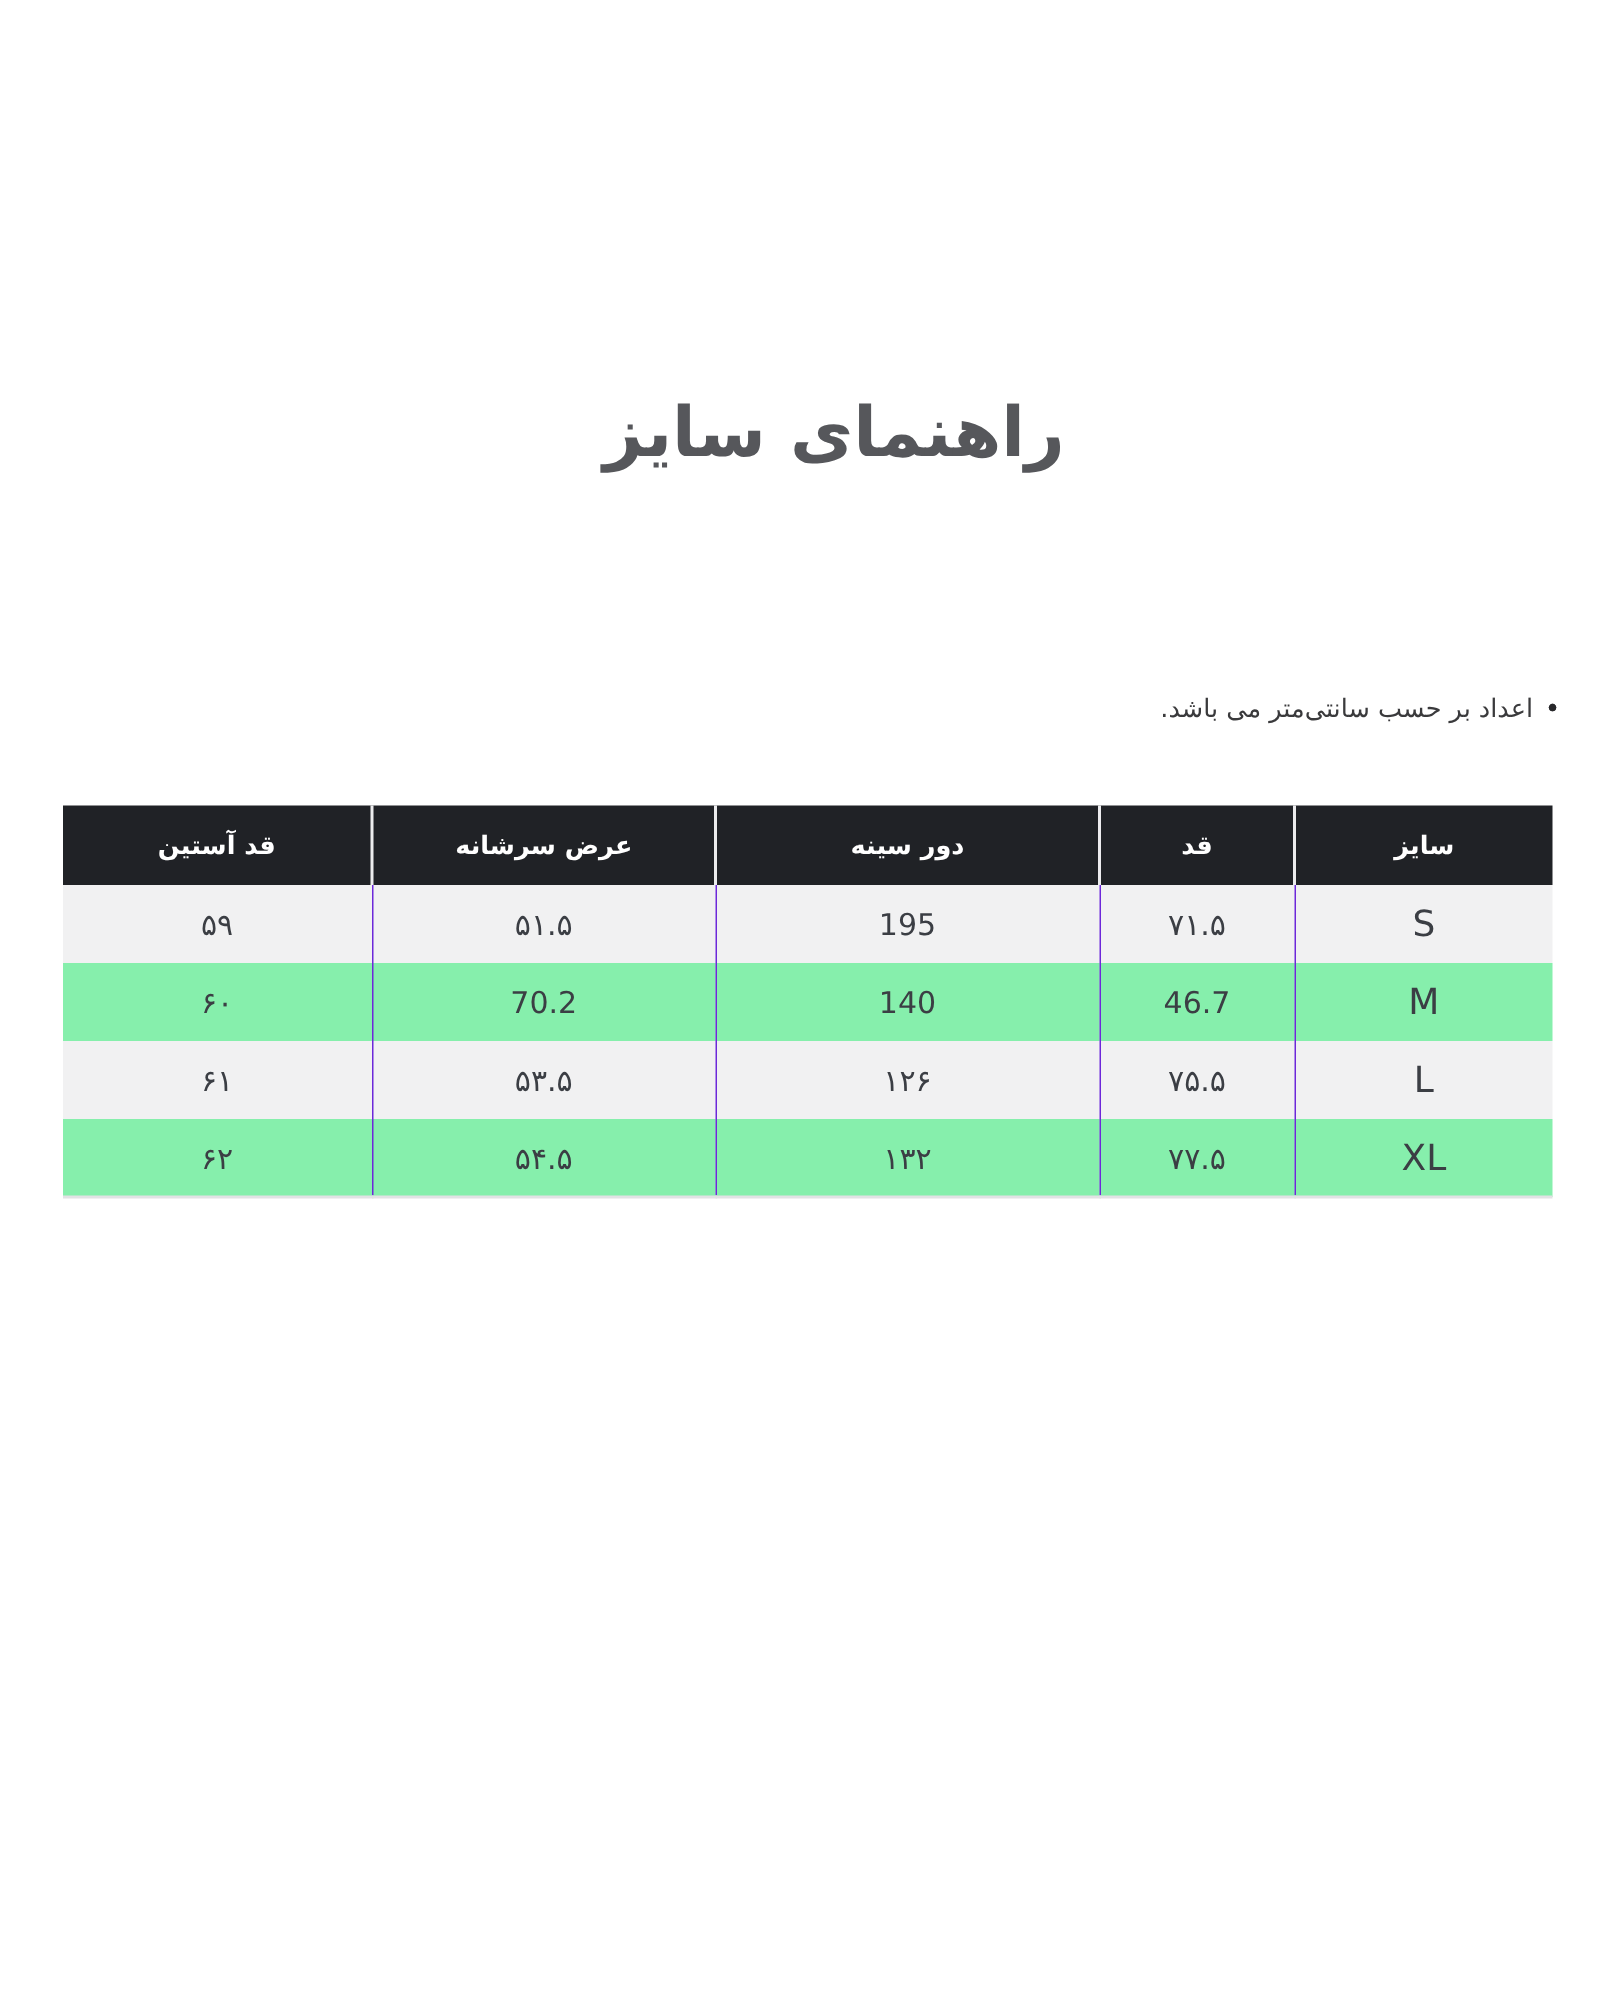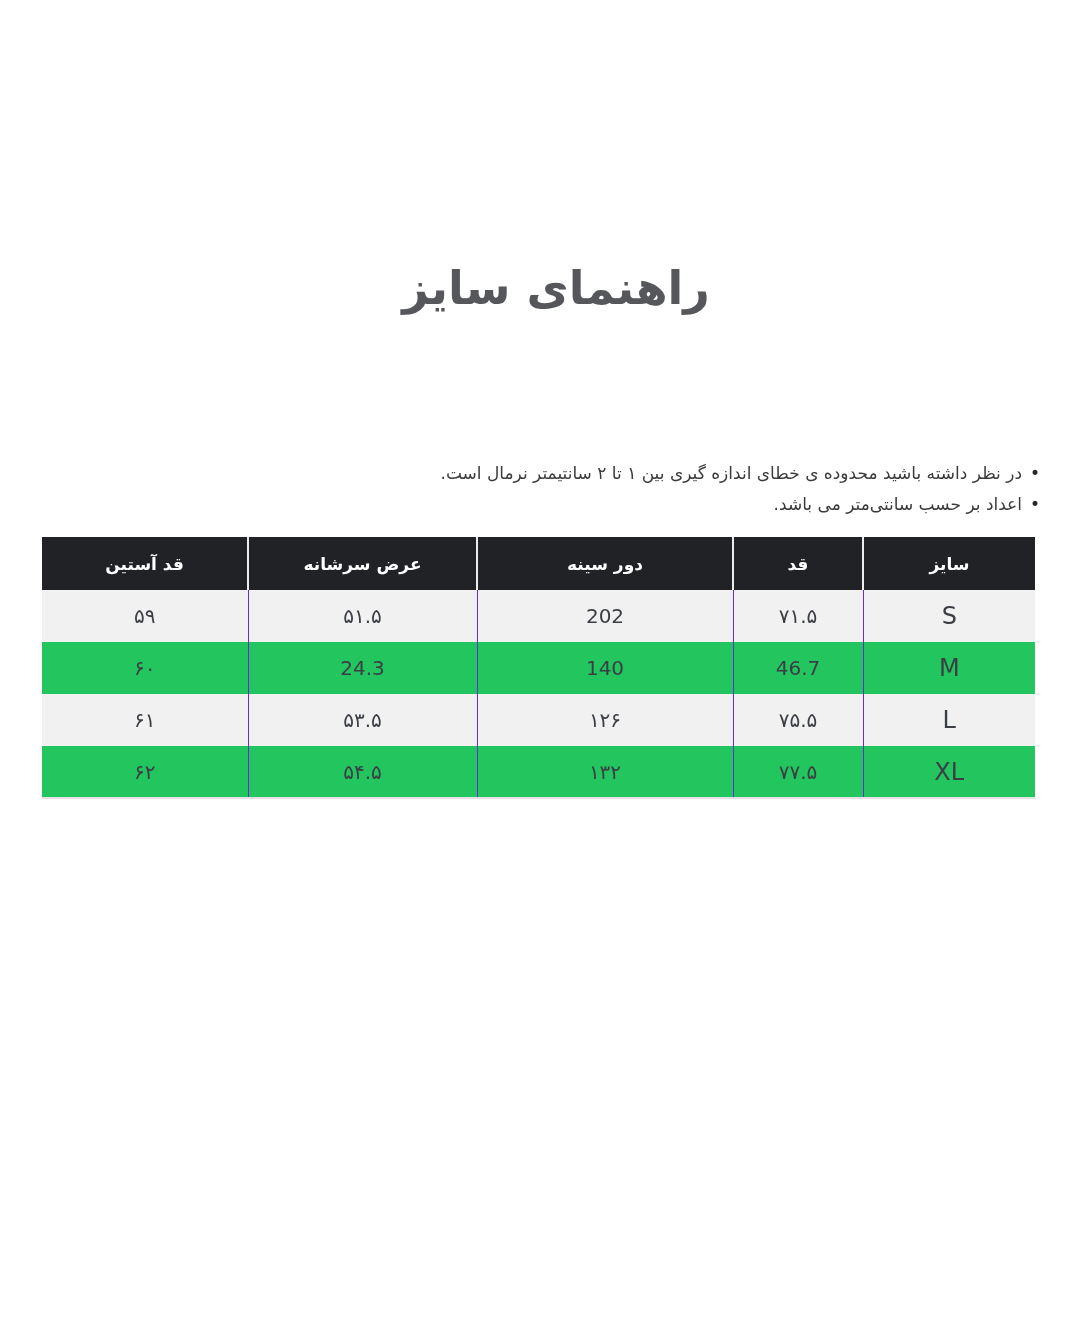--- a/index.html
+++ b/index.html
@@ -80,40 +80,39 @@
     padding: 0 6px;
   }
   .size-table th + th { border-right: 2px solid #ececee; }
 
   .size-table td {
     height: 52px;
     text-align: center;
     vertical-align: middle;
     color: #3b3e44;
     font-size: 20px;
-    background: #22c55e;
+    background: #86efac;
     padding: 0 6px;
   }
   .size-table td + td { border-right: 1px solid #6d28d9; }
   .size-table tbody tr:nth-child(odd) td { background: #f1f1f2; }
 
   .size-table td.size-cell {
     font-size: 24px;
     color: #3b3e44;
   }
 </style>
 </head>
 <body>
 
 <h1 class="page-title">راهنمای سایز</h1>
 
 <ul class="notes">
   <li>
     <span class="bullet-dot">•</span>
-    <span>در نظر داشته باشید محدوده ی خطای اندازه گیری بین ۱ تا ۲ سانتیمتر نرمال است.</span>
   </li>
   <li>
     <span class="bullet-dot">•</span>
     <span>اعداد بر حسب سانتی‌متر می باشد.</span>
   </li>
 </ul>
 
 <div class="table-wrap">
   <table class="size-table">
     <colgroup>
@@ -129,29 +128,29 @@
         <th>قد</th>
         <th>دور سینه</th>
         <th>عرض سرشانه</th>
         <th>قد آستین</th>
       </tr>
     </thead>
     <tbody>
       <tr>
         <td class="size-cell">S</td>
         <td>۷۱.۵</td>
-        <td>202</td>
+        <td>195</td>
         <td>۵۱.۵</td>
         <td>۵۹</td>
       </tr>
       <tr>
         <td class="size-cell">M</td>
         <td>46.7</td>
         <td>140</td>
-        <td>24.3</td>
+        <td>70.2</td>
         <td>۶۰</td>
       </tr>
       <tr>
         <td class="size-cell">L</td>
         <td>۷۵.۵</td>
         <td>۱۲۶</td>
         <td>۵۳.۵</td>
         <td>۶۱</td>
       </tr>
       <tr>

